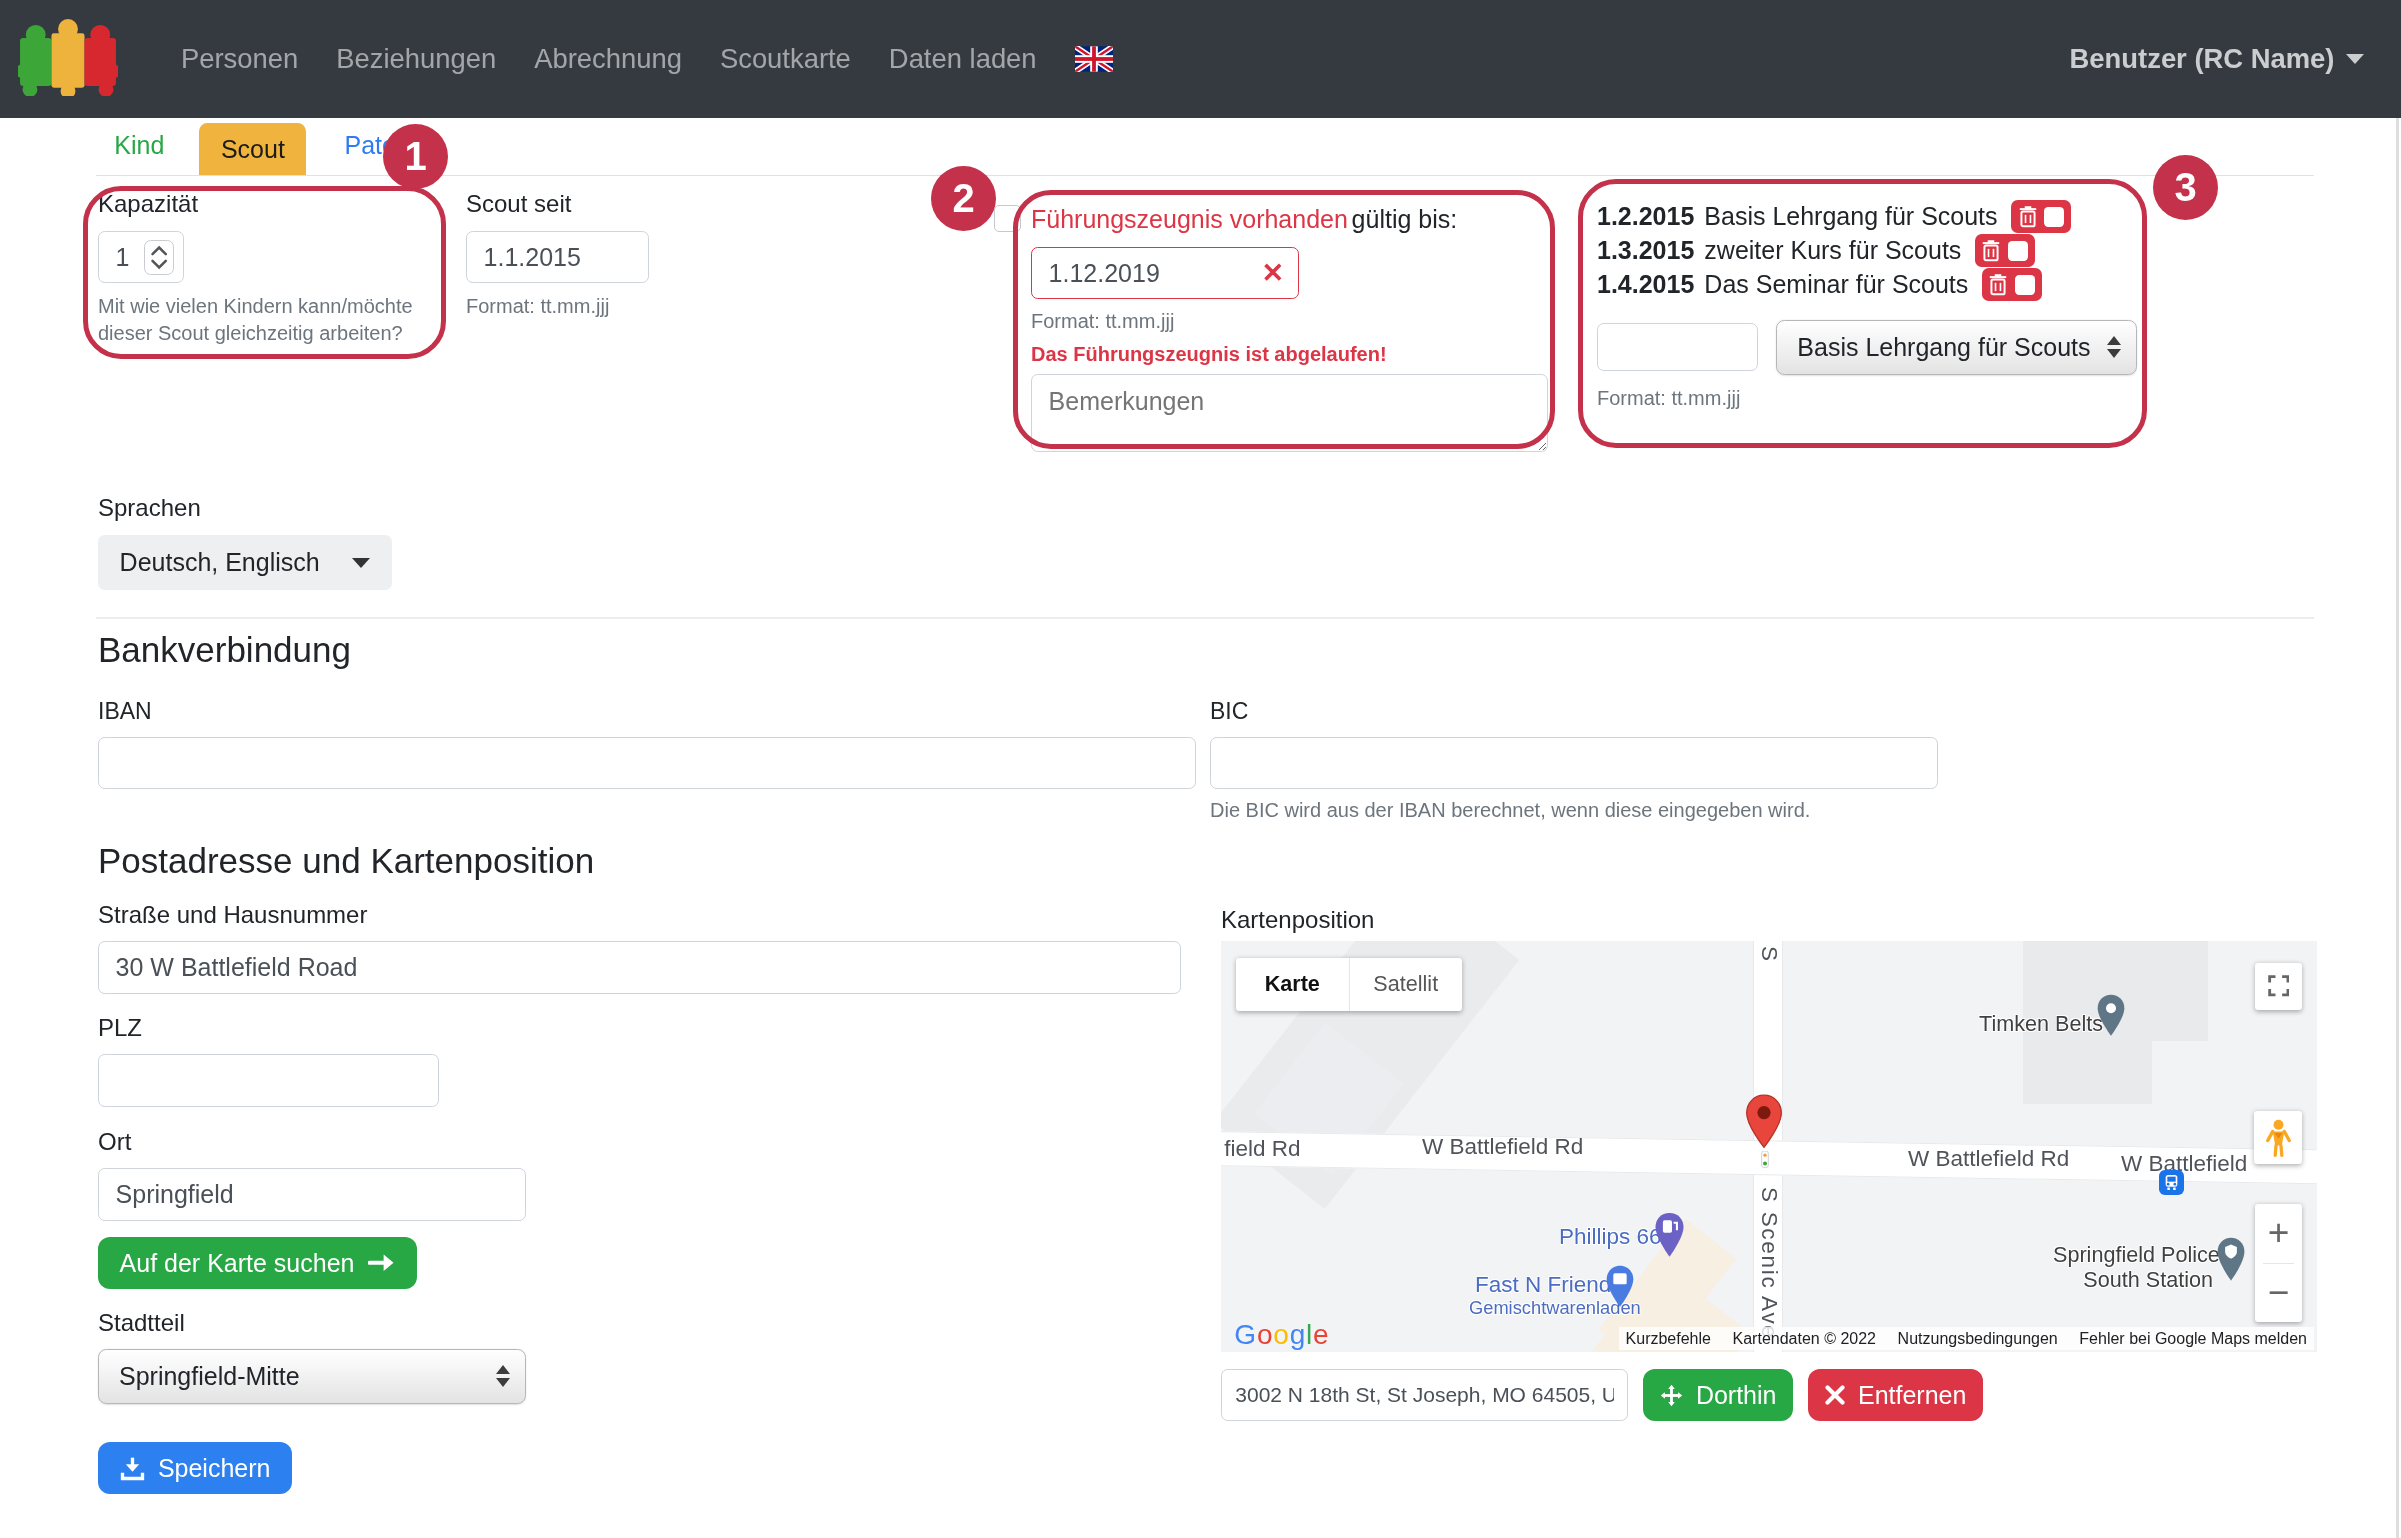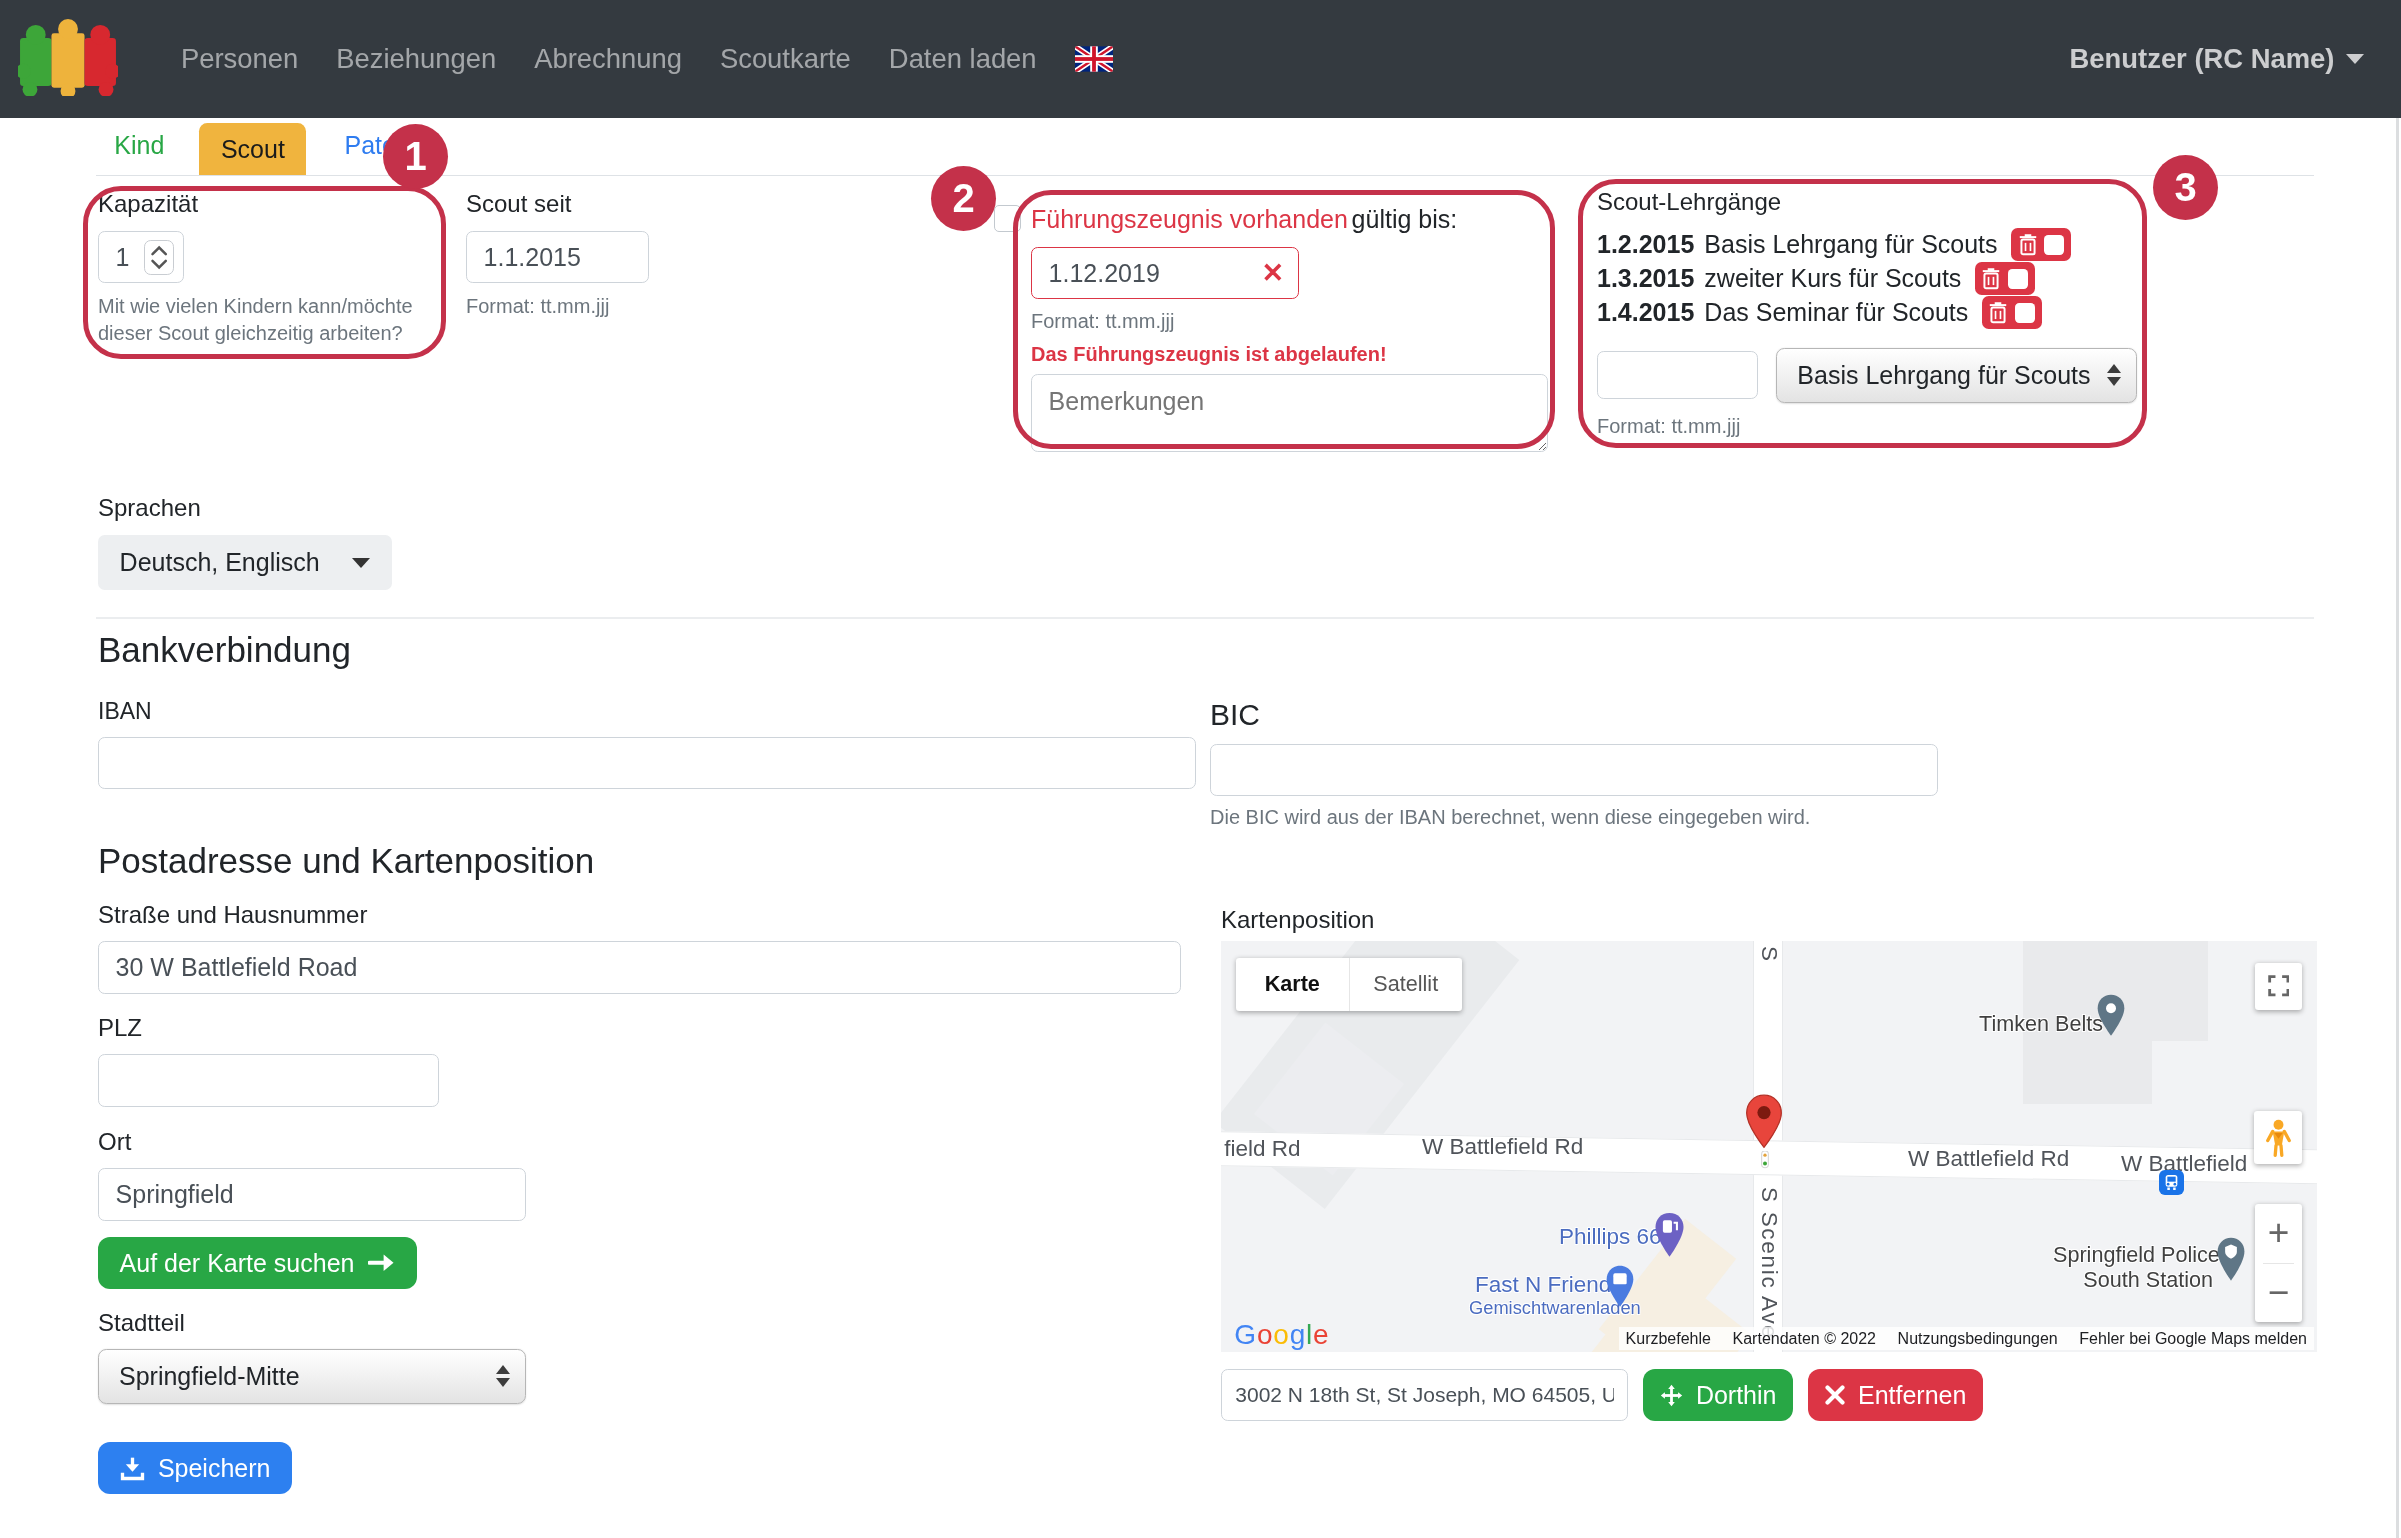--- a/index.html
+++ b/index.html
@@ -192,21 +192,20 @@
     <div class="fz-input-wrap">
       <input class="inp" value="1.12.2019" style="">
       <span class="fz-x">✕</span>
     </div>
     <div class="hint" style="margin-top:8.3px;">Format: tt.mm.jjj</div>
     <div class="fz-error">Das Führungszeugnis ist abgelaufen!</div>
     <textarea class="inp" style="width: 517px; height: 78px; margin-top: 8.3px; font-size: 25px; color: rgb(33, 37, 41);" placeholder="Bemerkungen"></textarea>
   </div>
 
   <div class="field" style="left:1597px; top:188px; width:540px;">
-    <div class="lbl">Scout-Lehrgänge</div>
     <div style="margin-top:11.6px;">
       <div class="lg-row">
         <span class="lg-date">1.2.2015</span>
         <span>Basis Lehrgang für Scouts</span>
         <span class="lg-del">
           <svg width="20" height="23" viewBox="0 0 24 28">
               <rect x="4" y="8" width="16" height="18" rx="2" fill="none" stroke="#fff" stroke-width="2.4"></rect>
               <line x1="2" y1="5" x2="22" y2="5" stroke="#fff" stroke-width="2.4"></line>
               <rect x="8" y="1.5" width="8" height="3.5" fill="#fff"></rect>
               <line x1="9" y1="12" x2="9" y2="22" stroke="#fff" stroke-width="2"></line>
@@ -266,21 +265,21 @@
   </div>
 
   <div class="hr"></div>
 
   <div class="field heading" style="left:98px; top:630px;">Bankverbindung</div>
   <div class="field" style="left:98px; top:698px; width:1098px;">
     <div class="lbl" style="font-size:23px;">IBAN</div>
     <input class="inp" style="margin-top: 11.6px;" value="">
   </div>
   <div class="field" style="left:1210px; top:698px; width:728px;">
-    <div class="lbl" style="font-size:30px;">BIC</div>
+    <div class="lbl" style="font-size:23px;">BIC</div>
     <input class="inp" style="margin-top: 11.6px;" value="">
     <div class="hint" style="margin-top:8.3px;">Die BIC wird aus der IBAN berechnet, wenn diese eingegeben wird.</div>
   </div>
 
   <div class="field heading" style="left:98px; top:841px;">Postadresse und Kartenposition</div>
   <div class="field" style="left:98px; top:901px; width:1083px;">
     <div class="lbl">Straße und Hausnummer</div>
     <input class="inp" style="margin-top: 11.6px; height: 53px;" value="30 W Battlefield Road">
   </div>
   <div class="field" style="left:98px; top:1014px; width:341px;">

